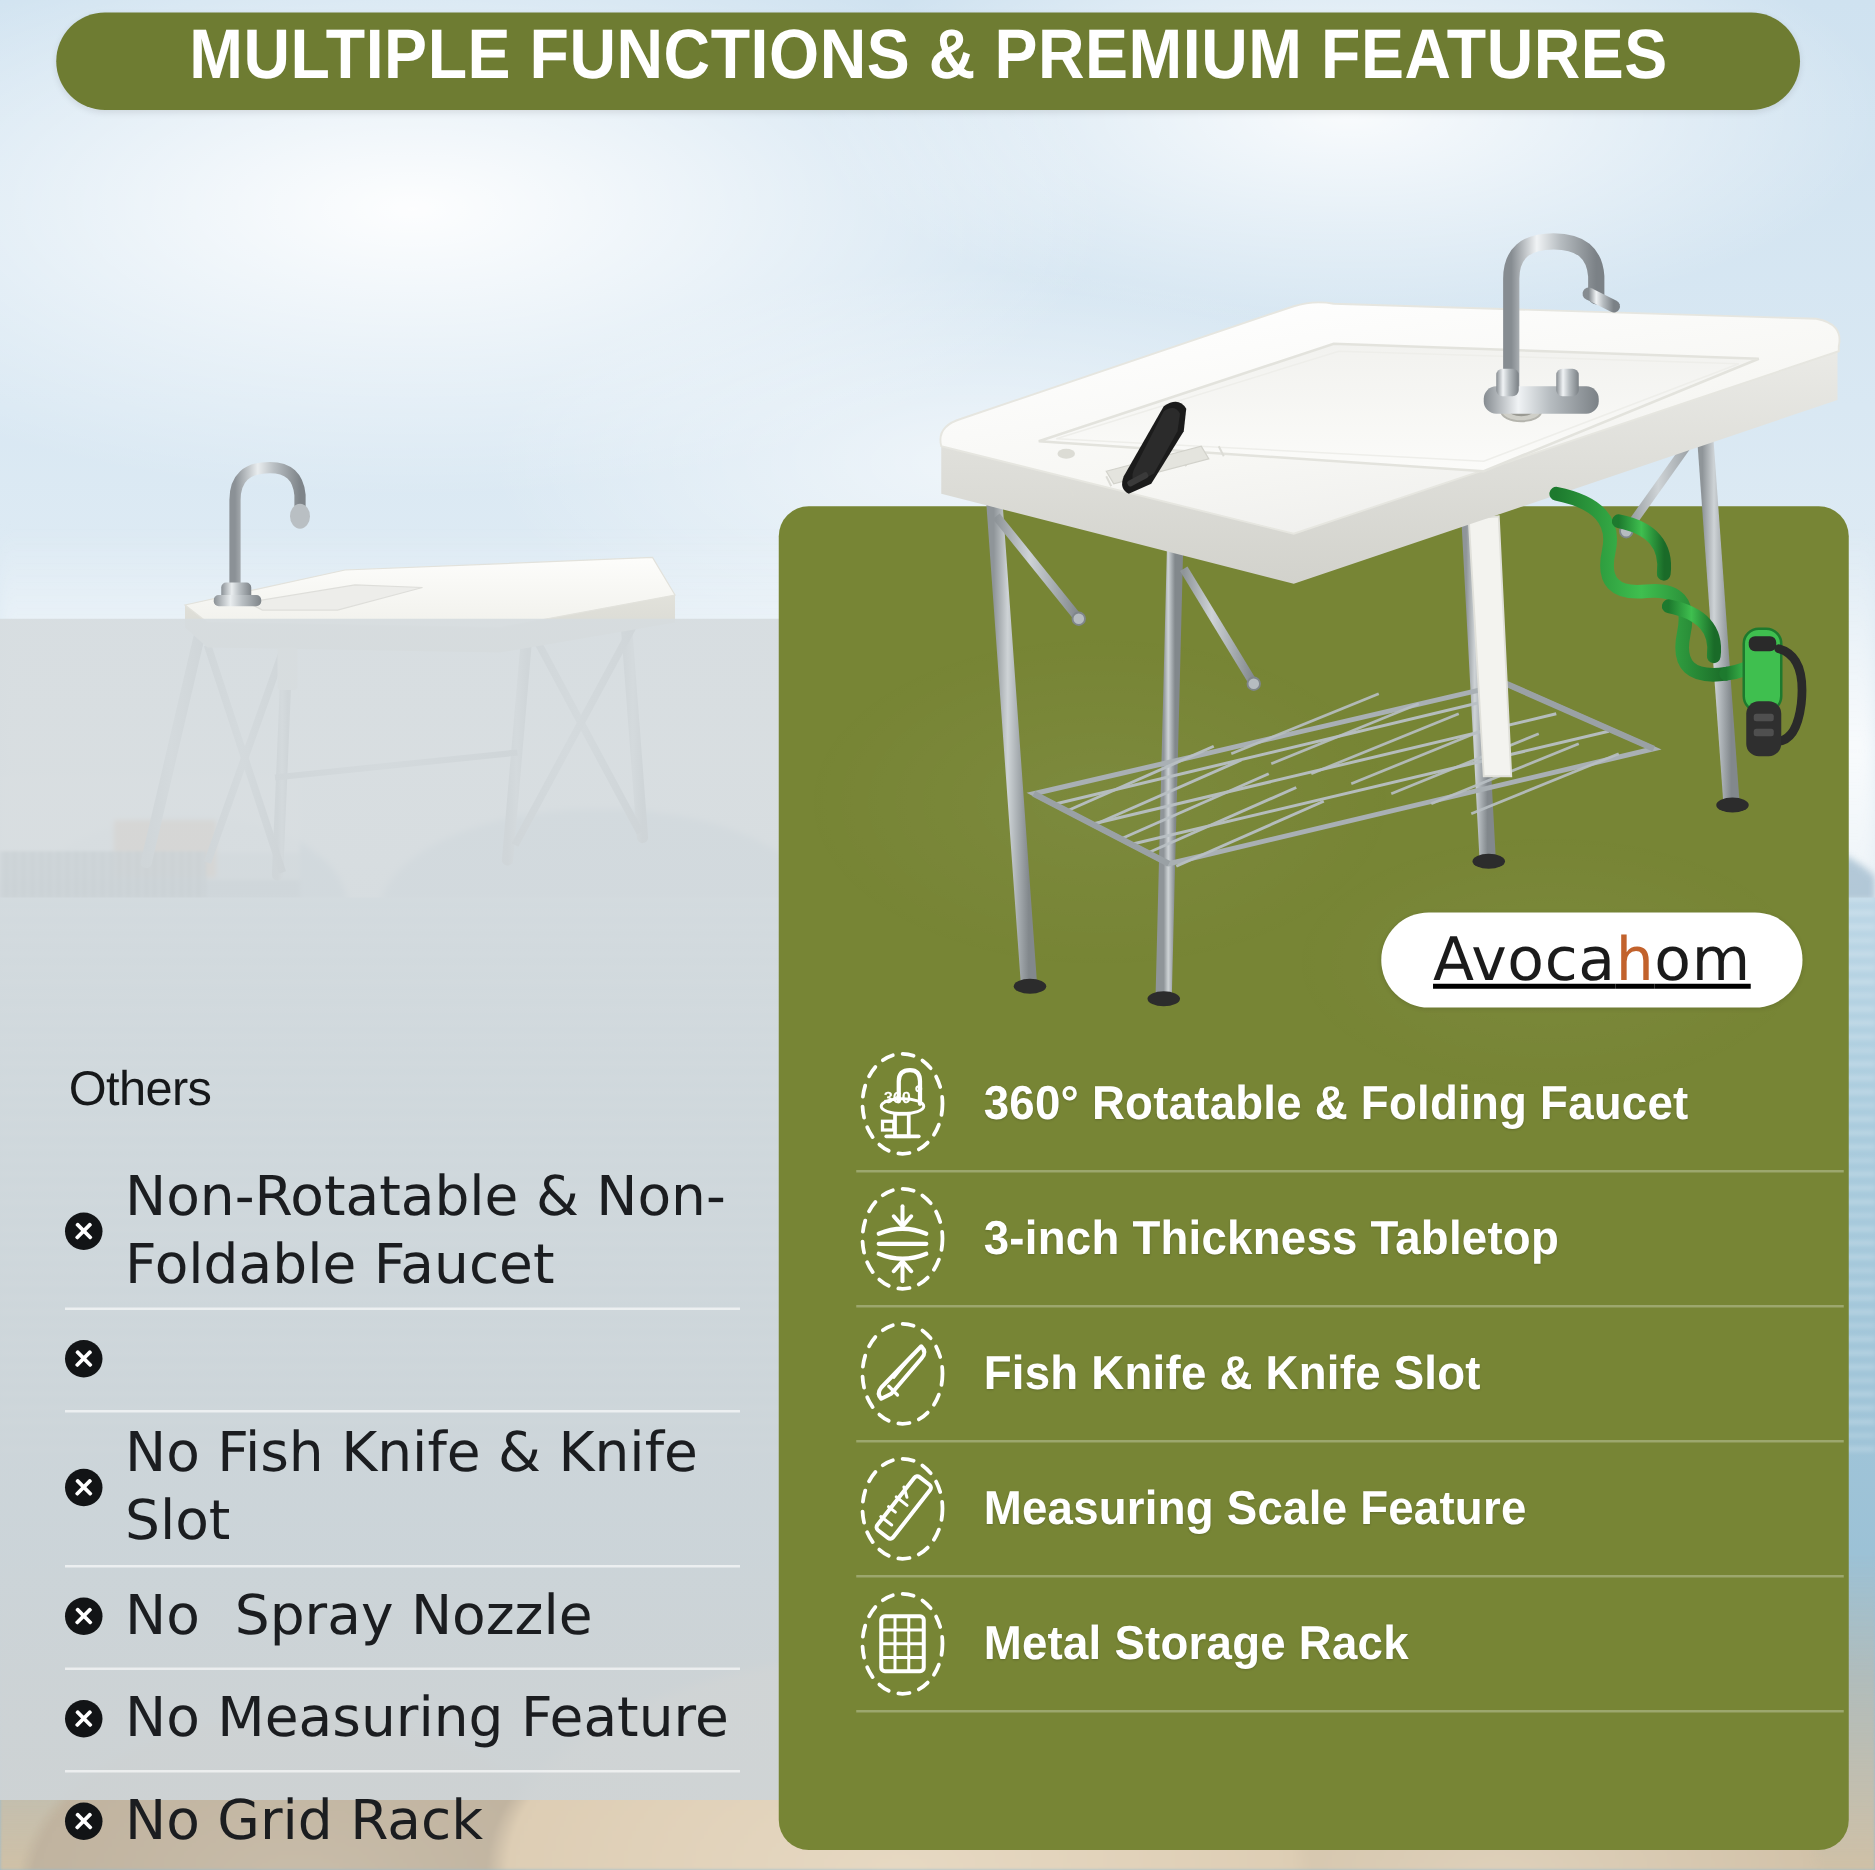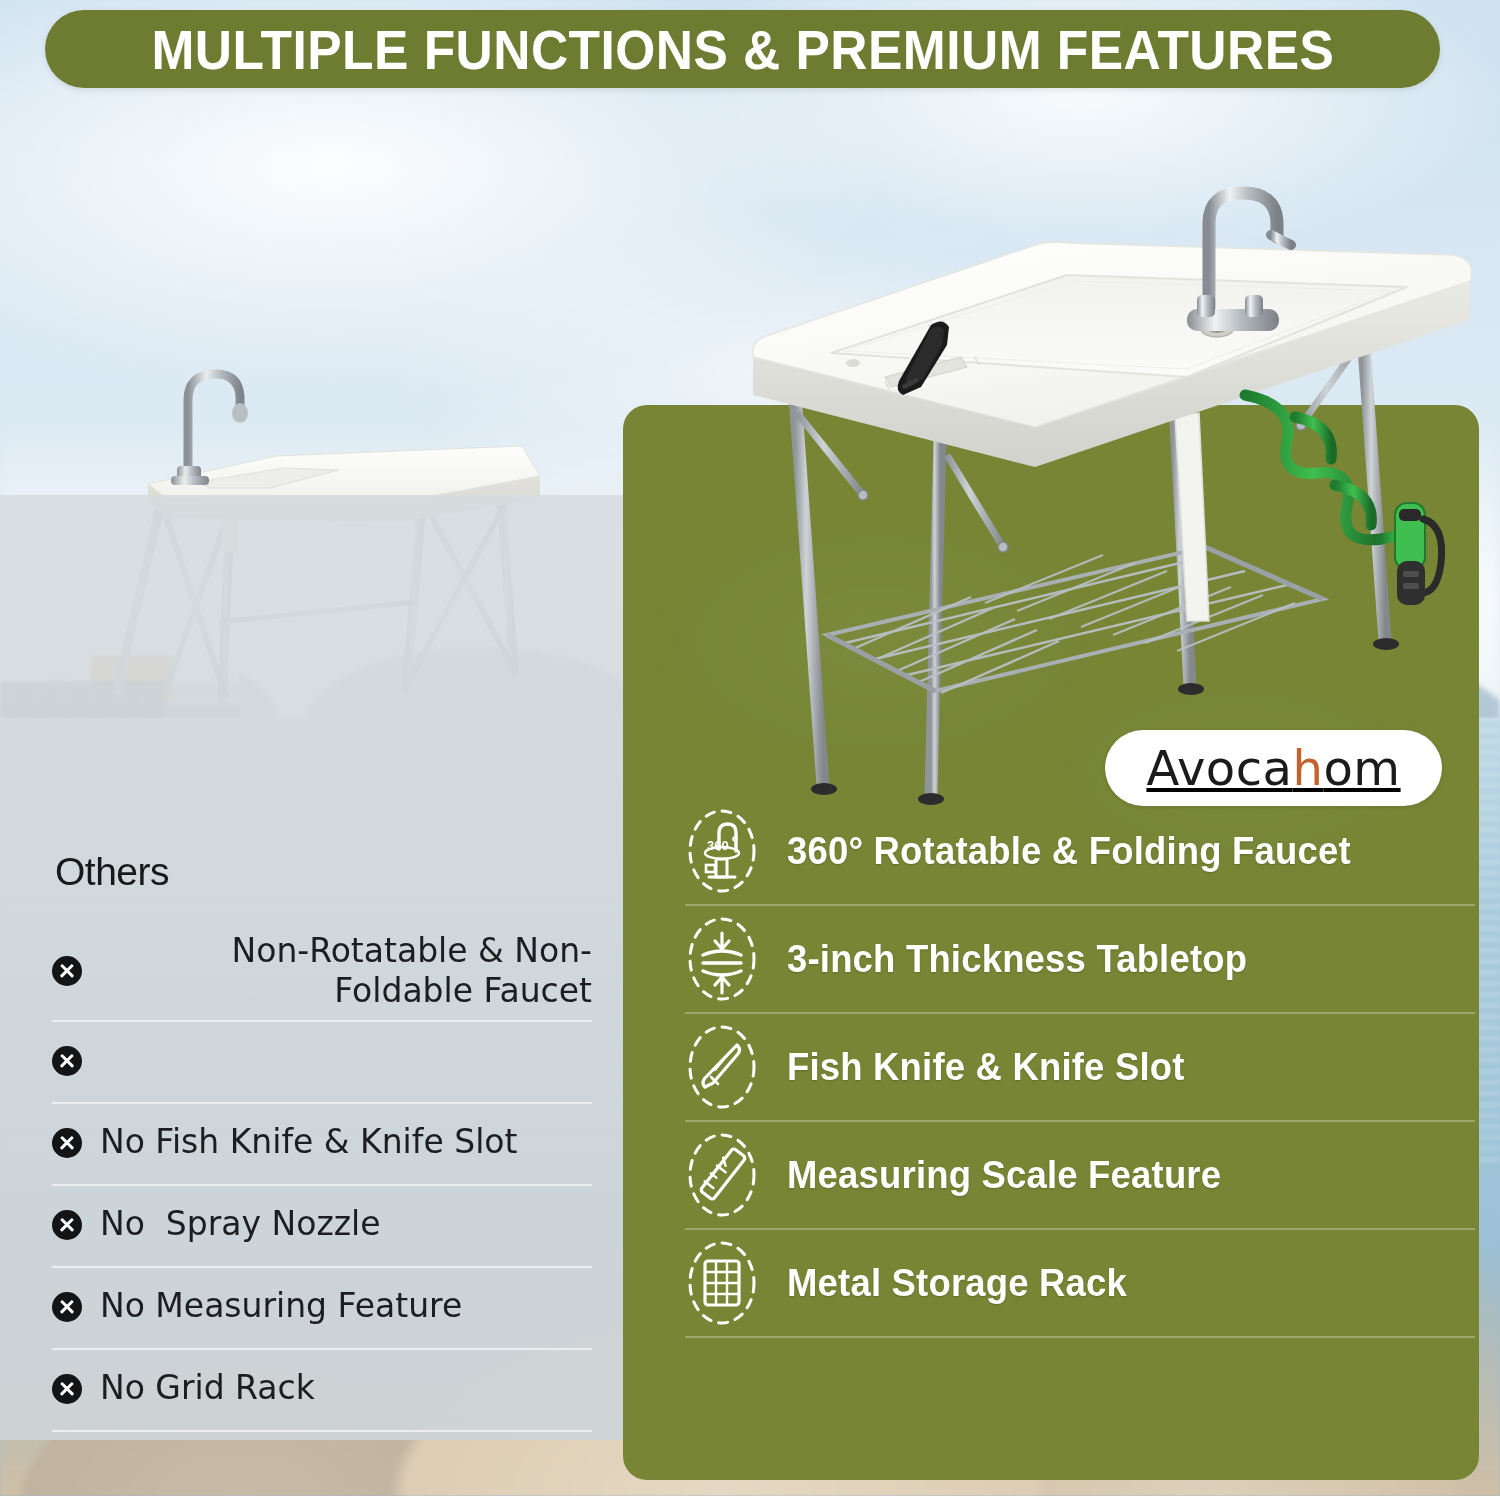--- a/index.html
+++ b/index.html
@@ -76,21 +76,21 @@
       linear-gradient(to bottom, rgba(148,187,209,0) 0%, rgba(197,186,166,.55) 40%, #cfc0a6 100%);
     filter: blur(1.2px);
   }
 
   
   .title-banner {
     position: absolute;
     left: 45px; top: 10px; width: 1395px; height: 78px;
     background: #6e7c32;
     border-radius: 39px;
-    display: flex; align-items: center; justify-content: center;
+    display: flex; justify-content: center;
     box-shadow: 0 2px 6px rgba(0,0,0,.10);
     z-index: 6;
   }
   .title-banner span {
     color: #ffffff;
     font-size: 56px;
     font-weight: 700;
     letter-spacing: .5px;
     transform: scaleX(.92);
     white-space: nowrap;
@@ -125,25 +125,24 @@
     flex: 0 0 auto; width: 30px; height: 30px; border-radius: 50%;
     background: #121416; position: relative;
   }
   .x-icon:before, .x-icon:after {
     content: ""; position: absolute; left: 50%; top: 50%;
     width: 17px; height: 3.4px; background: #fff; border-radius: 1px;
   }
   .x-icon:before { transform: translate(-50%,-50%) rotate(45deg); }
   .x-icon:after  { transform: translate(-50%,-50%) rotate(-45deg); }
   .others-text {
-    font-size: 33px; color: #1b1d20; line-height: 1.22;
+    font-size: 44px; color: #1b1d20; line-height: 1.22;
     font-family: "DejaVu Sans", "Liberation Sans", sans-serif;
     font-weight: 400;
     white-space: pre-wrap;
-    text-align: right;
   }
 
   
   .left-product { position: absolute; left: 70px; top: 270px; width: 520px; height: 440px; z-index: 2; }
 
   
   .right-panel {
     position: absolute;
     left: 623px; top: 405px; width: 856px; height: 1075px;
     background: #778535;
@@ -168,21 +167,21 @@
   }
   .brand-text {
     font-size: 48px; color: #1b1b1b; letter-spacing: .5px;
     font-family: "DejaVu Sans", "Liberation Sans", sans-serif;
     font-weight: 400;
     display: flex; align-items: baseline;
   }
   .brand-h { color: #c2622c; }
 
   .feature-list {
-    position: absolute; left: 685px; top: 798px; width: 790px; z-index: 6;
+    position: absolute; left: 685px; top: 830px; width: 790px; z-index: 6;
   }
   .feature-row {
     display: flex; align-items: center; gap: 28px;
     height: 108px;
     border-bottom: 2px solid rgba(255,255,255,.28);
   }
   .feature-row:last-child { border-bottom: 2px solid rgba(255,255,255,.28); }
   .feature-icon {
     flex: 0 0 auto; width: 74px; height: 88px;
     display: flex; align-items: center; justify-content: center;

